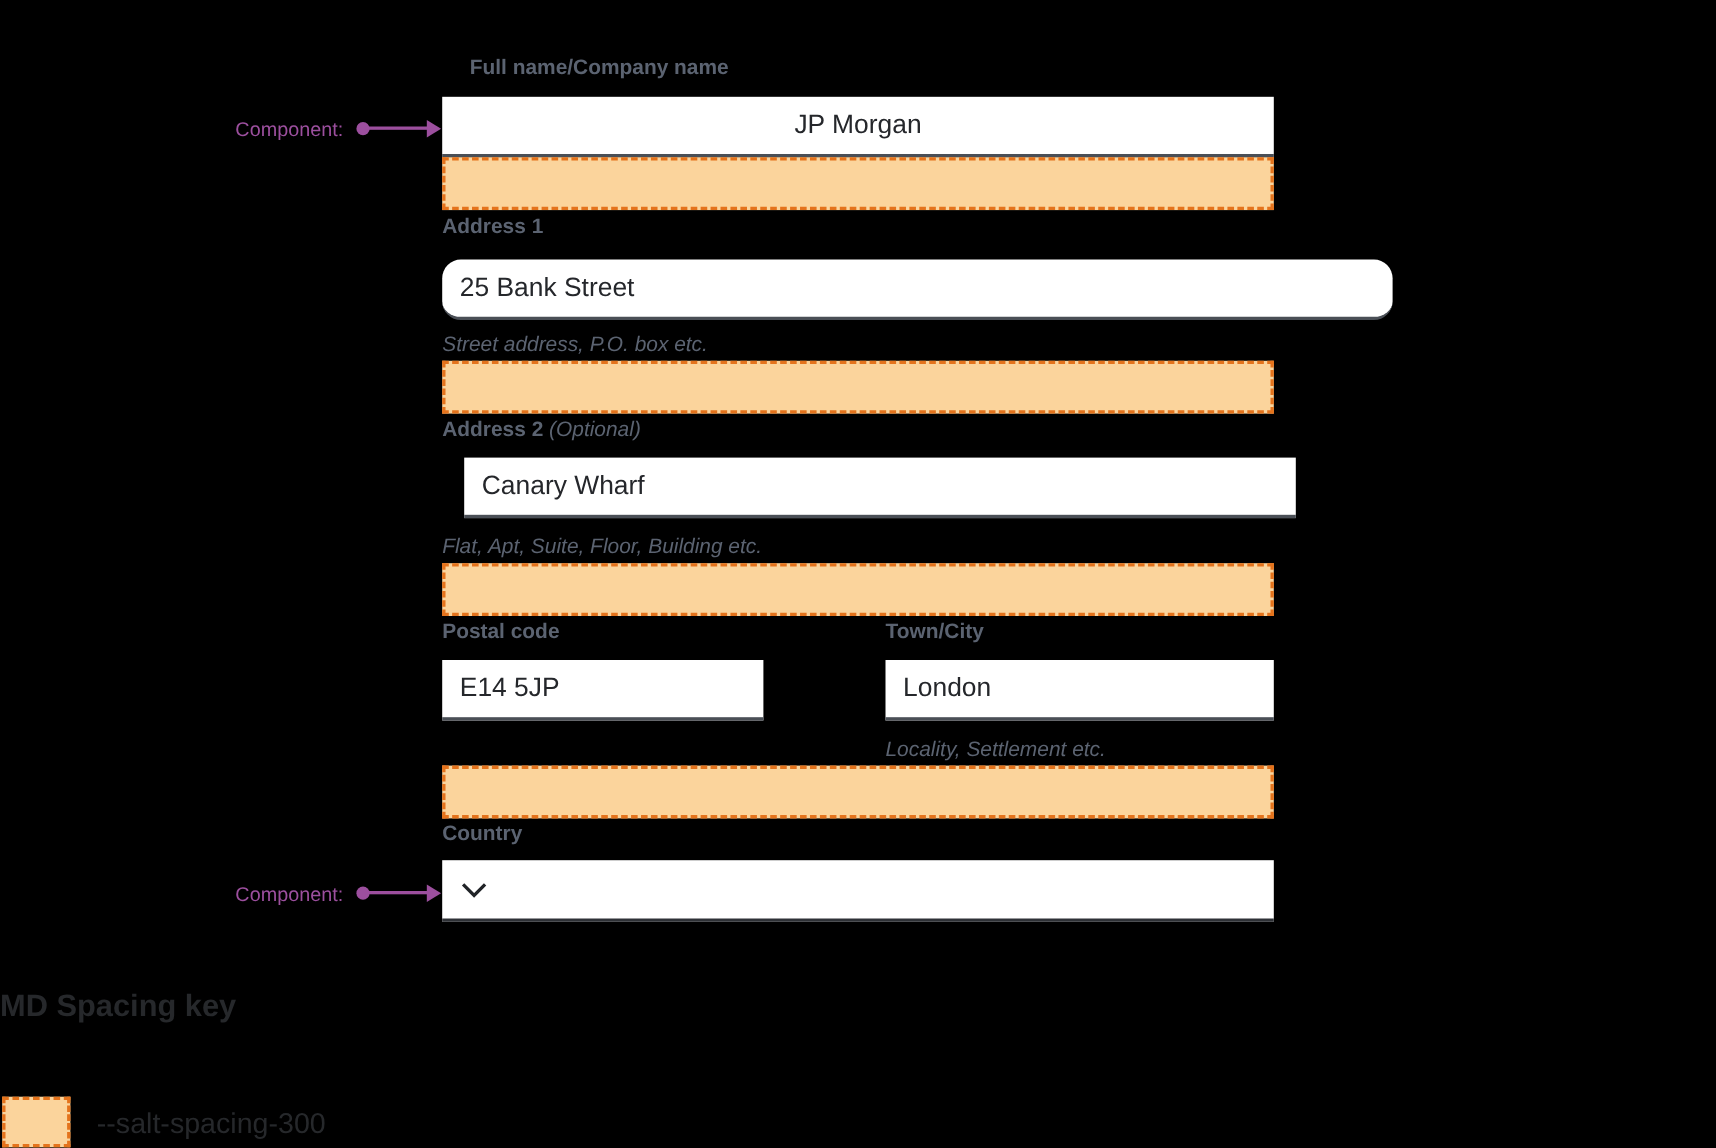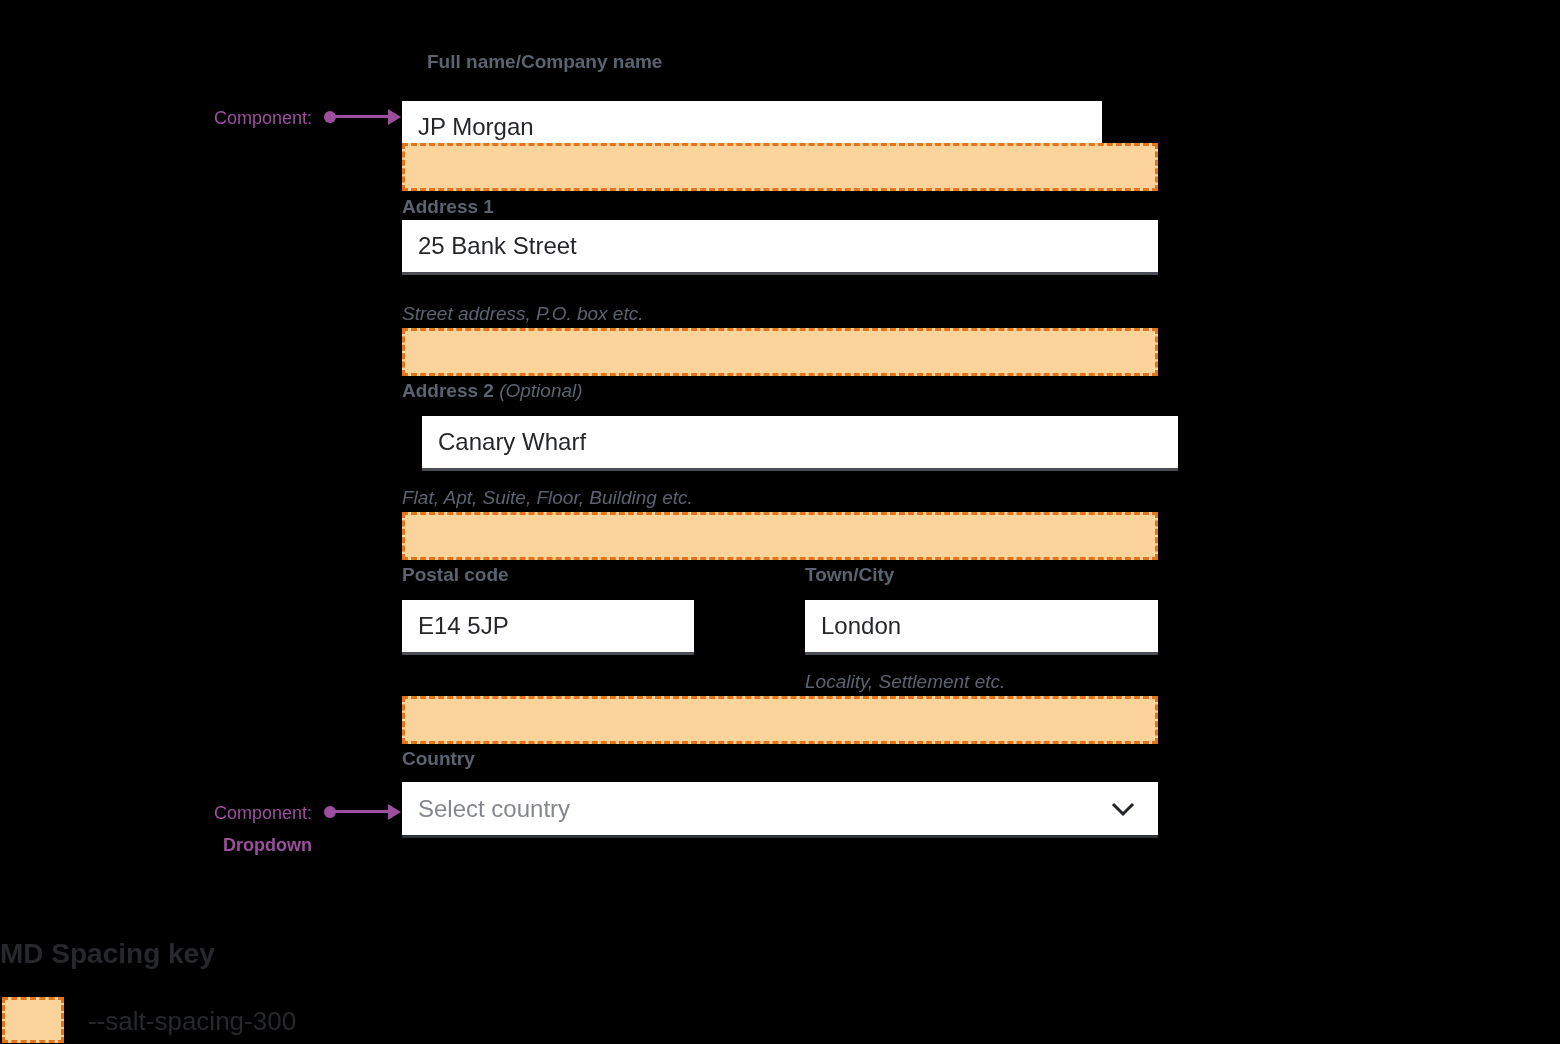--- a/index.html
+++ b/index.html
@@ -51,58 +51,56 @@
 <div id="canvas">
 
   <div class="ann" style="left:62px;top:102px;width:250px;">
     <div>Component:</div>
   </div>
   <div class="arrow-dot" style="left:324px;top:111px;"></div>
   <div class="arrow-line" style="left:332px;top:115px;width:58px;"></div>
   <div class="arrow-head" style="left:388px;top:109px;"></div>
 
   <div class="label" style="left:402px;top:50px;margin-left:25px;">Full name/Company name</div>
-  <input class="txt-input" style="left: 402px; top: 101px; width: 700px;" type="text" value="JP Morgan">
+  <input class="txt-input" style="left: 402px; top: 88px; width: 756px; text-align: center;" type="text" value="JP Morgan">
   <div class="space" style="left:402px;top:143px;width:756px;height:48px;"></div>
 
   <div class="label" style="left:402px;top:195px;">Address 1</div>
-  <input class="txt-input" style="left: 402px; top: 220px; width: 756px;" type="text" value="25 Bank Street">
+  <input class="txt-input" style="left: 402px; top: 236px; width: 864px; border-radius: 17px;" type="text" value="25 Bank Street">
   <div class="helper" style="left:402px;top:303px;">Street address, P.O. box etc.</div>
   <div class="space" style="left:402px;top:328px;width:756px;height:48px;"></div>
 
   <div class="label" style="left:402px;top:379px;">
     <span>Address 2</span>
     <span class="opt">(Optional)</span>
   </div>
   <input class="txt-input" style="left: 402px; top: 416px; width: 756px; margin-left: 20px;" type="text" value="Canary Wharf">
   <div class="helper" style="left:402px;top:487px;">Flat, Apt, Suite, Floor, Building etc.</div>
   <div class="space" style="left:402px;top:512px;width:756px;height:48px;"></div>
 
   <div class="label" style="left:402px;top:563px;">Postal code</div>
   <div class="label" style="left:805px;top:563px;">Town/City</div>
   <input class="txt-input" style="left: 402px; top: 600px; width: 292px;" type="text" value="E14 5JP">
   <input class="txt-input" style="left: 805px; top: 600px; width: 353px;" type="text" value="London">
   <div class="helper" style="left:805px;top:671px;">Locality, Settlement etc.</div>
   <div class="space" style="left:402px;top:696px;width:756px;height:48px;"></div>
 
   <div class="label" style="left:402px;top:747px;">Country</div>
   <div class="dropdown" style="left:402px;top:782px;width:756px;">
-    <span class="ph">Select country</span>
     <span class="chev">
       <svg width="26" height="16" viewBox="0 0 26 16">
         <polyline points="3,3 13,13 23,3" fill="none" stroke="#212428" stroke-width="3"></polyline>
       </svg>
     </span>
   </div>
 
   <div class="ann" style="left:62px;top:797px;width:250px;">
     <div>Component:</div>
-    <div class="ann-name">Dropdown</div>
   </div>
   <div class="arrow-dot" style="left:324px;top:806px;"></div>
   <div class="arrow-line" style="left:332px;top:810px;width:58px;"></div>
   <div class="arrow-head" style="left:388px;top:804px;"></div>
 
-  <div class="key-title" style="left:0px;top:938px;">MD Spacing key</div>
+  <div class="key-title" style="left:0px;top:899px;">MD Spacing key</div>
   <div class="key-swatch" style="left:2px;top:997px;width:62px;height:46px;"></div>
   <div class="key-token" style="left:88px;top:1006px;">--salt-spacing-300</div>
 
 </div>
 
 </body></html>

